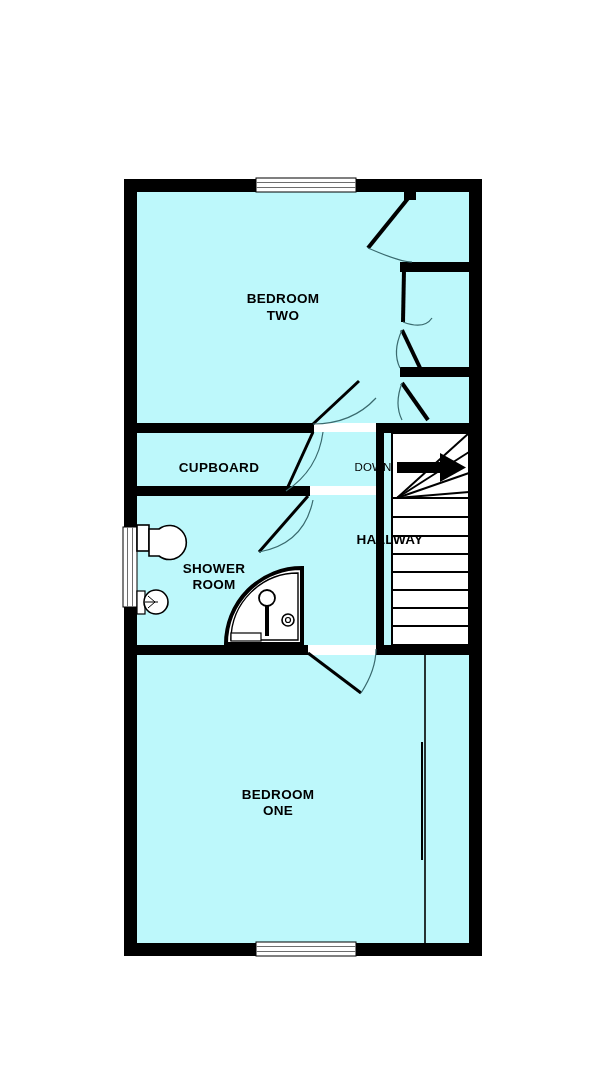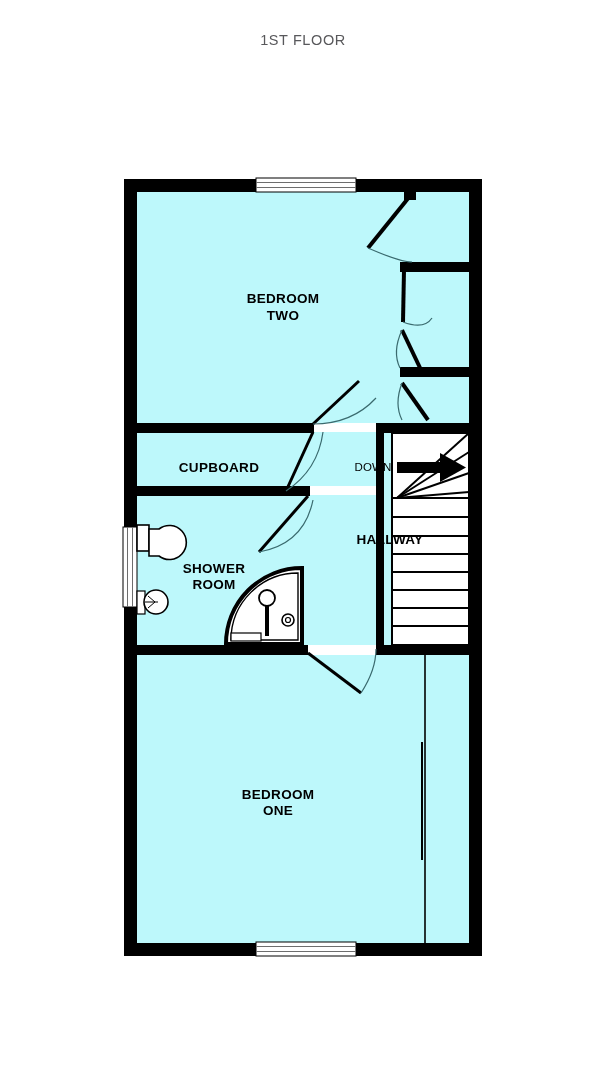--- a/index.html
+++ b/index.html
@@ -54,21 +54,20 @@
     fill: #000000;
     text-anchor: middle;
     letter-spacing: 0.2px;
   }
 </style>
 </head>
 <body>
 
 <div id="floorplan-page">
 
-  <div id="plan-title">1ST FLOOR</div>
 
   <div id="plan-svg-wrap">
   <svg width="606" height="1080" viewBox="0 0 606 1080" xmlns="http://www.w3.org/2000/svg">
 
     <g>
 
       <rect x="136" y="191" width="336" height="232" fill="#bdf8fb"></rect>
 
       <rect x="136" y="432" width="248" height="54" fill="#bdf8fb"></rect>
 

